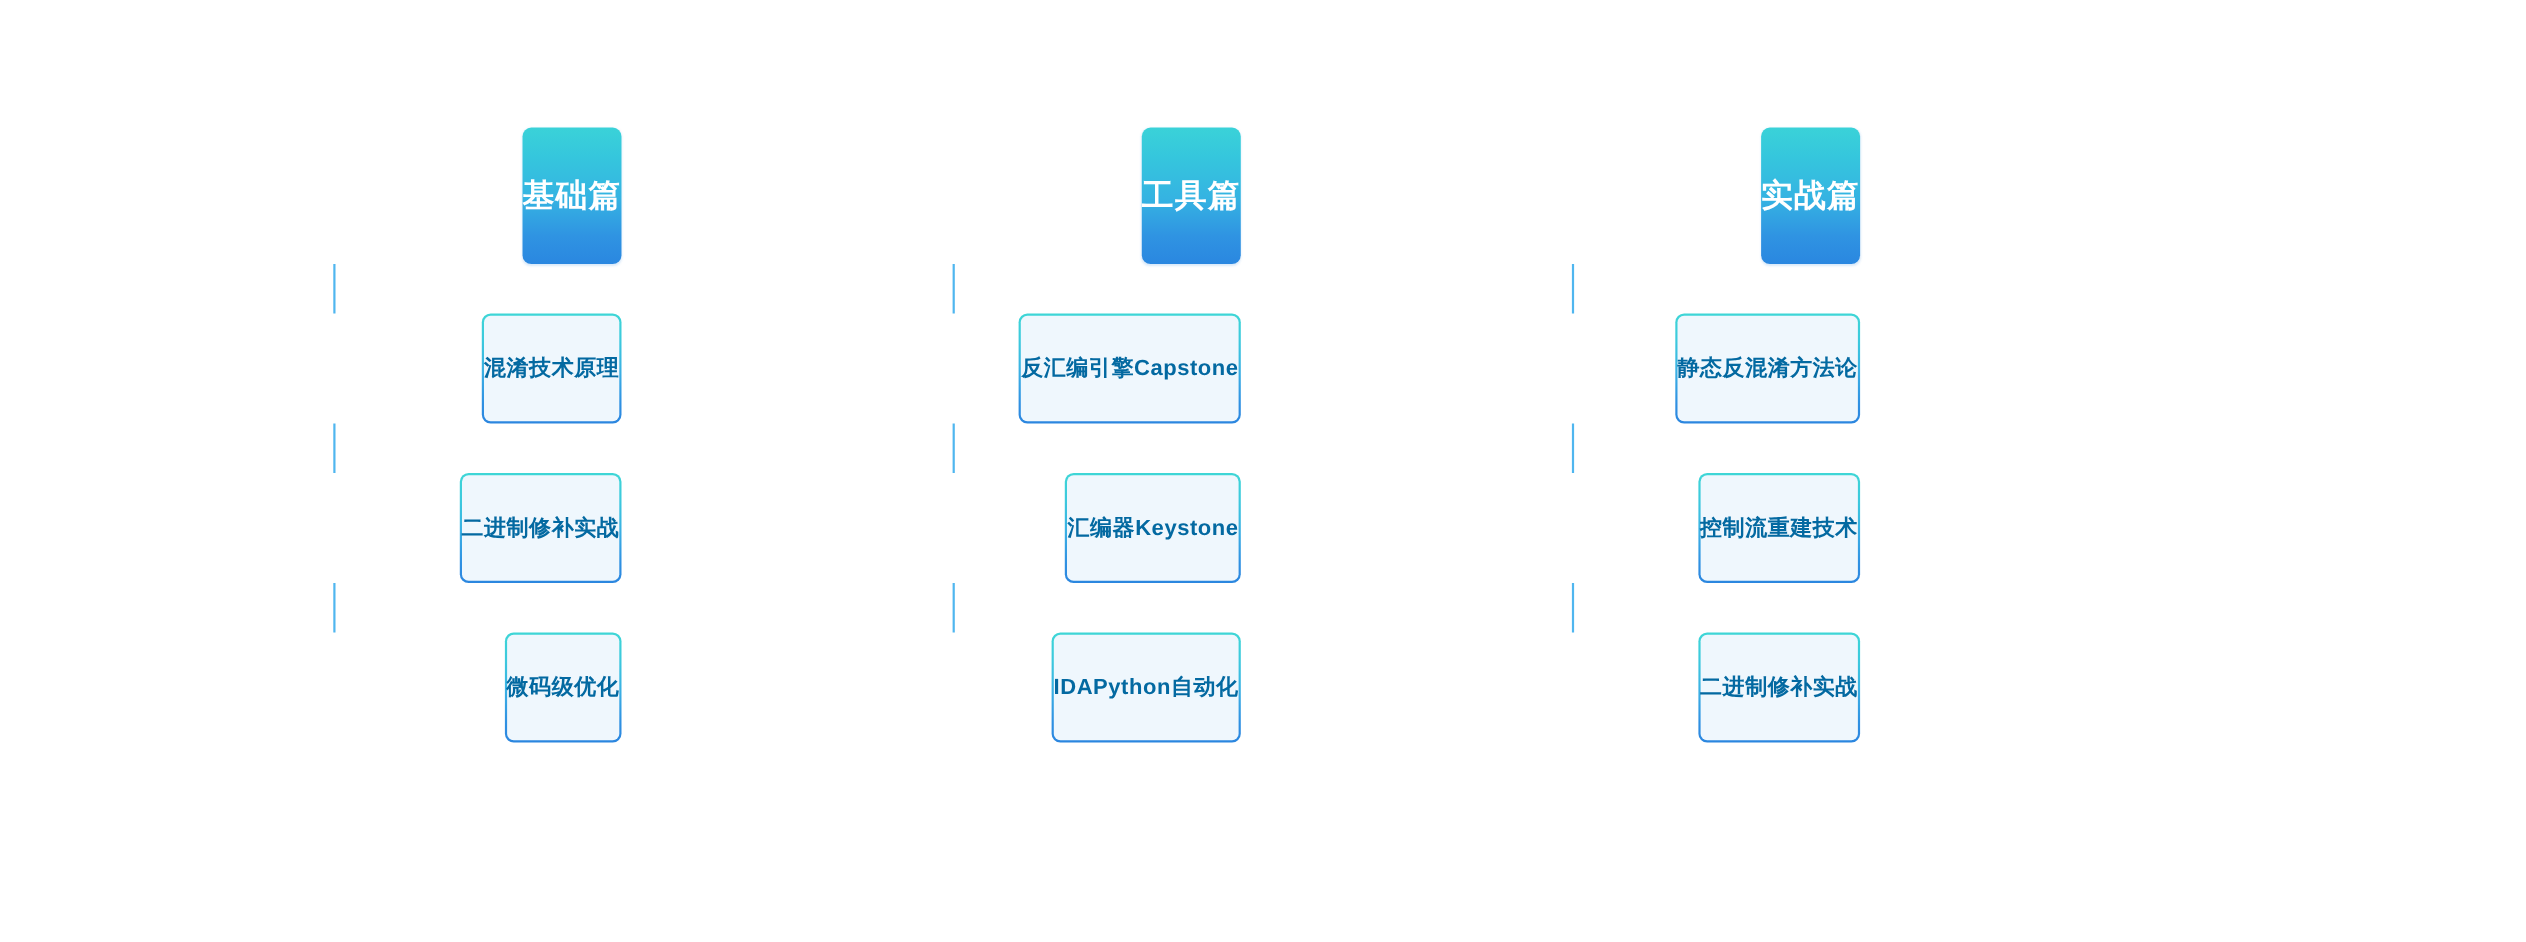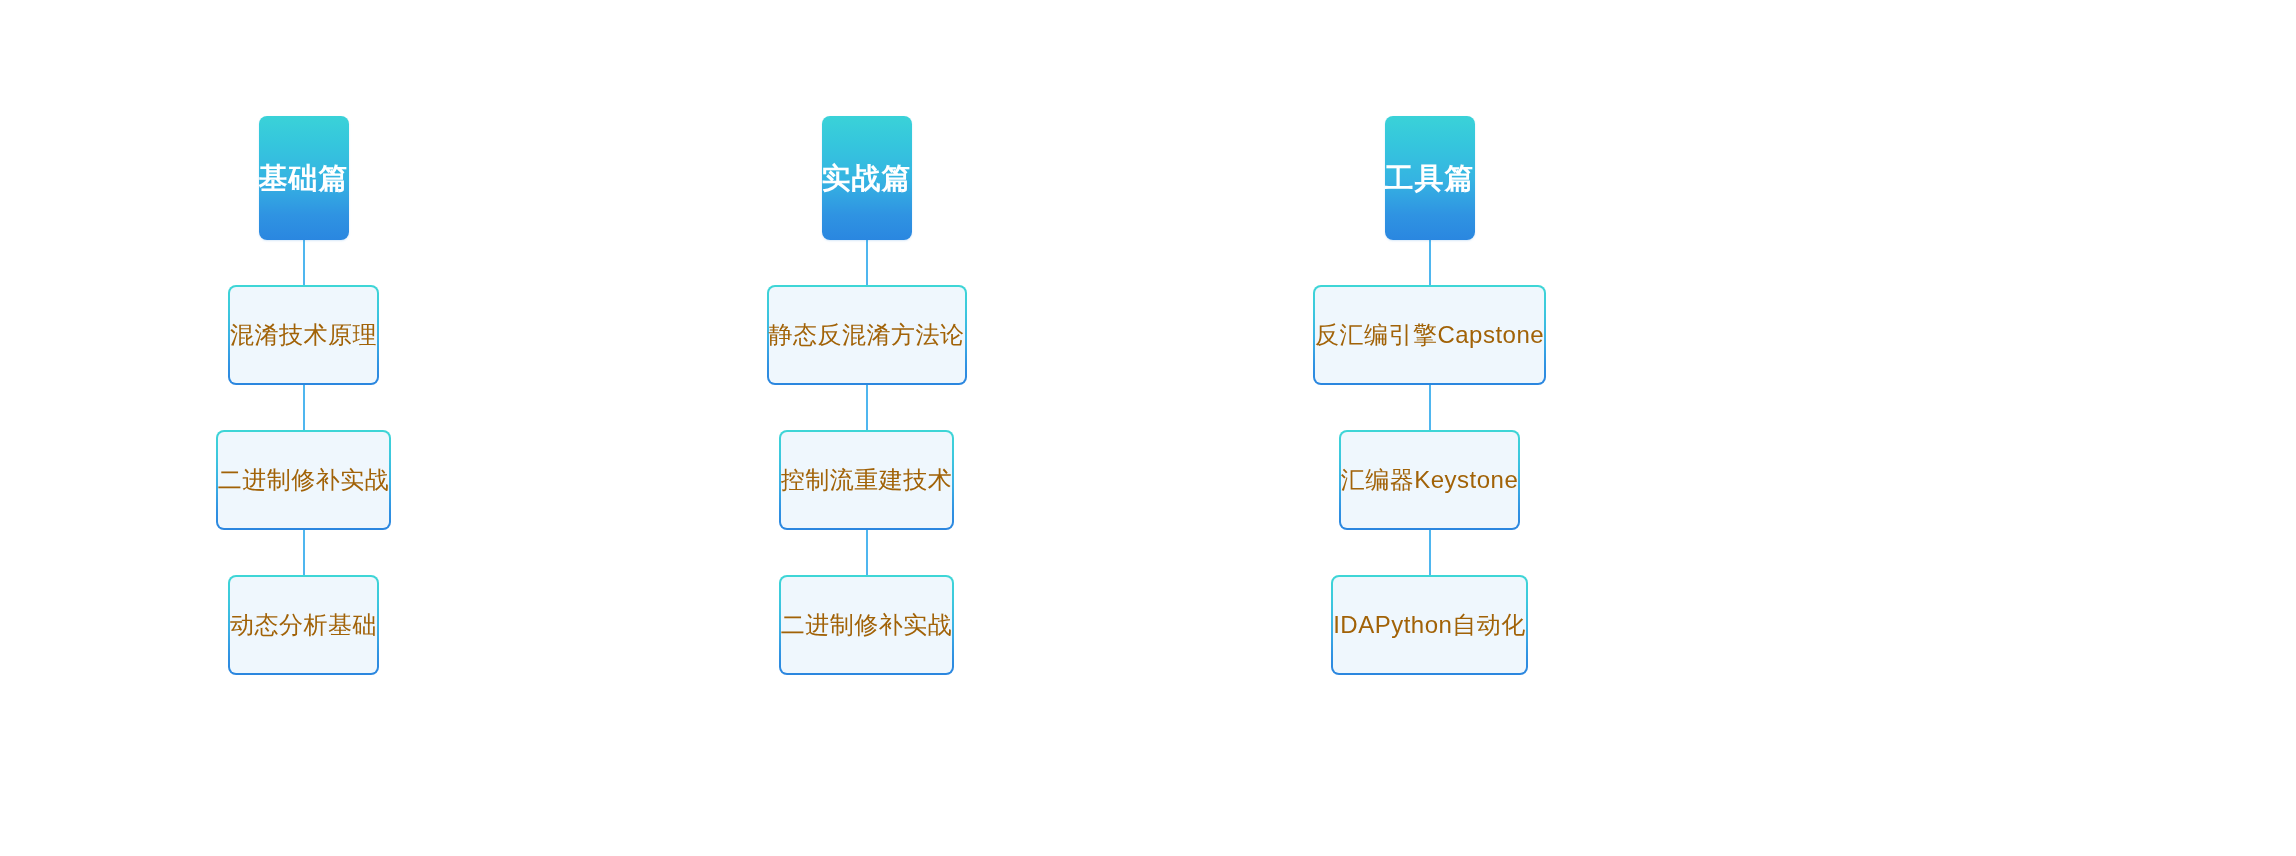--- a/index.html
+++ b/index.html
@@ -28,21 +28,21 @@
     justify-content: flex-start;
     gap: 40px;
     width: 2212px;
   }
 
   .column {
     width: 523px;
     flex: 0 0 523px;
     display: flex;
     flex-direction: column;
-    align-items: center;
+    align-items: flex-end;
   }
 
   
   .header-card {
     position: relative;
     height: 124px;
     border-radius: 8px;
     background: linear-gradient(180deg, #3ad2d8 0%, #35c6dd 22%, #35b3e2 52%, #2f93e2 80%, #2a87e0 100%);
     display: flex;
     align-items: center;
@@ -87,23 +87,23 @@
   .topic-card-inner {
     flex: 1 1 auto;
     border-radius: 6px;
     background: #eff7fd;
     display: flex;
     align-items: center;
     justify-content: center;
   }
 
   .topic-card-label {
-    color: #a16207;
-    font-size: 24px;
-    font-weight: normal;
+    color: #0369a1;
+    font-size: 20px;
+    font-weight: bold;
     letter-spacing: 0.5px;
     line-height: 1;
     text-align: center;
   }
 </style>
 </head>
 <body>
 
 <div id="board">
   <div class="columns">
@@ -126,21 +126,51 @@
       <div class="topic-card">
         <div class="topic-card-inner">
           <span class="topic-card-label">二进制修补实战</span>
         </div>
       </div>
       <div class="connector">
         <div class="connector-line"></div>
       </div>
       <div class="topic-card">
         <div class="topic-card-inner">
-          <span class="topic-card-label">动态分析基础</span>
+          <span class="topic-card-label">微码级优化</span>
+        </div>
+      </div>
+    </div>
+
+    <div class="column">
+      <div class="header-card">
+        <span class="header-card-label">工具篇</span>
+      </div>
+      <div class="connector">
+        <div class="connector-line"></div>
+      </div>
+      <div class="topic-card">
+        <div class="topic-card-inner">
+          <span class="topic-card-label">反汇编引擎Capstone</span>
+        </div>
+      </div>
+      <div class="connector">
+        <div class="connector-line"></div>
+      </div>
+      <div class="topic-card">
+        <div class="topic-card-inner">
+          <span class="topic-card-label">汇编器Keystone</span>
+        </div>
+      </div>
+      <div class="connector">
+        <div class="connector-line"></div>
+      </div>
+      <div class="topic-card">
+        <div class="topic-card-inner">
+          <span class="topic-card-label">IDAPython自动化</span>
         </div>
       </div>
     </div>
 
     <div class="column">
       <div class="header-card">
         <span class="header-card-label">实战篇</span>
       </div>
       <div class="connector">
         <div class="connector-line"></div>
@@ -161,45 +191,15 @@
       <div class="connector">
         <div class="connector-line"></div>
       </div>
       <div class="topic-card">
         <div class="topic-card-inner">
           <span class="topic-card-label">二进制修补实战</span>
         </div>
       </div>
     </div>
 
-    <div class="column">
-      <div class="header-card">
-        <span class="header-card-label">工具篇</span>
-      </div>
-      <div class="connector">
-        <div class="connector-line"></div>
-      </div>
-      <div class="topic-card">
-        <div class="topic-card-inner">
-          <span class="topic-card-label">反汇编引擎Capstone</span>
-        </div>
-      </div>
-      <div class="connector">
-        <div class="connector-line"></div>
-      </div>
-      <div class="topic-card">
-        <div class="topic-card-inner">
-          <span class="topic-card-label">汇编器Keystone</span>
-        </div>
-      </div>
-      <div class="connector">
-        <div class="connector-line"></div>
-      </div>
-      <div class="topic-card">
-        <div class="topic-card-inner">
-          <span class="topic-card-label">IDAPython自动化</span>
-        </div>
-      </div>
-    </div>
-
 
   </div>
 </div>
 
 </body></html>

